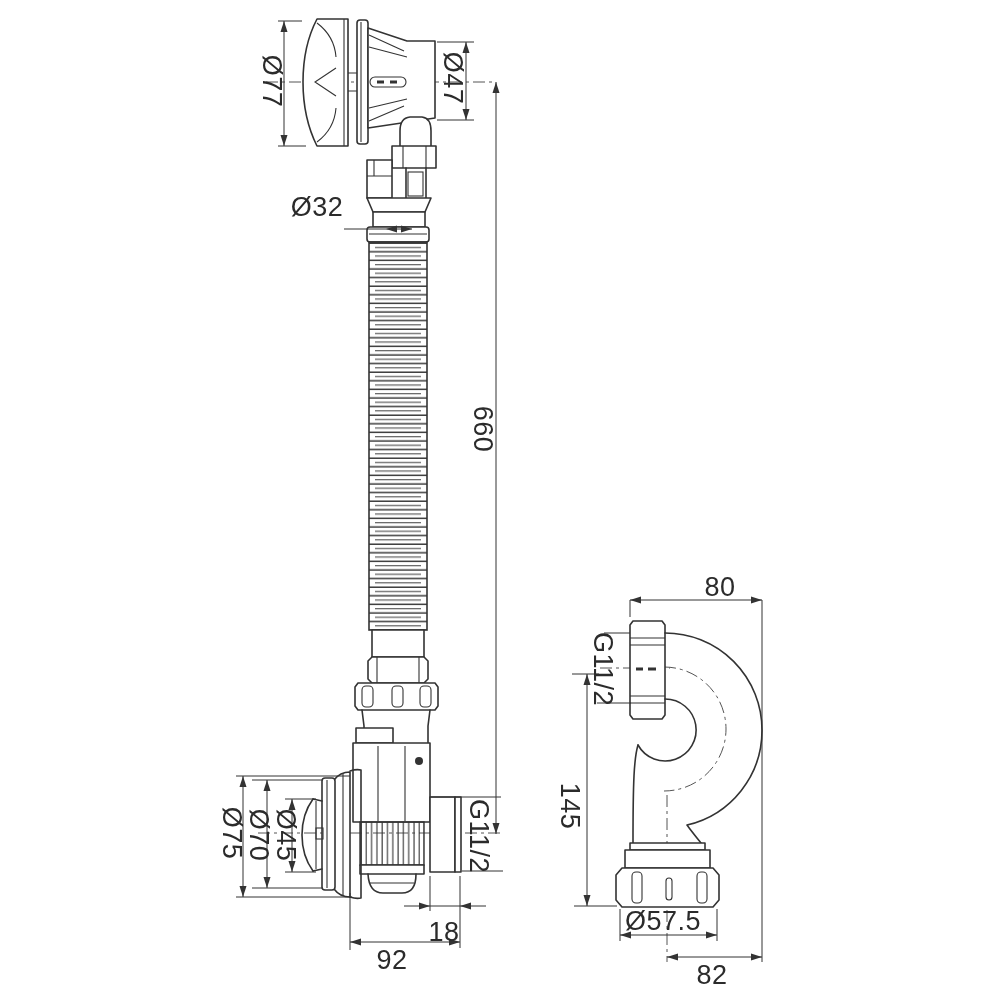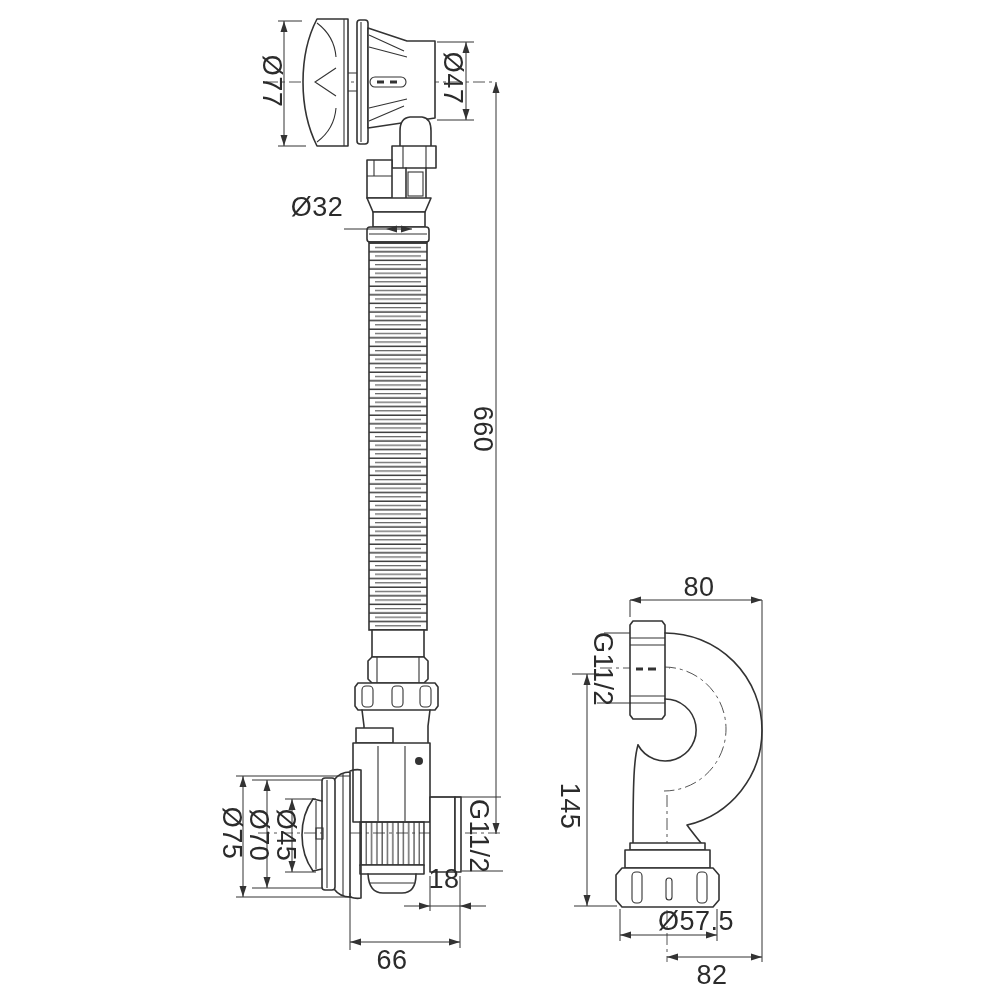--- a/index.html
+++ b/index.html
@@ -181,24 +181,24 @@
     <path class="arw" d="M 667,957 l 11,-3.5 v 7 z"></path>
         <path class="arw" d="M 762,957 l -11,-3.5 v 7 z"></path>
   </g>
 </svg>
 
 <div class="dim v" style="left:271px;top:81px">Ø77</div>
 <div class="dim v" style="left:452px;top:78px">Ø47</div>
 <div class="dim" style="left:317px;top:207px">Ø32</div>
 <div class="dim v" style="left:482px;top:429px">660</div>
 <div class="dim v" style="left:478px;top:836px">G11/2</div>
-<div class="dim" style="left:444px;top:879px">18</div>
-<div class="dim" style="left:392px;top:960px">66</div>
+<div class="dim" style="left:444px;top:932px">18</div>
+<div class="dim" style="left:392px;top:960px">92</div>
 <div class="dim v" style="left:231px;top:833px">Ø75</div>
 <div class="dim v" style="left:258px;top:835px">Ø70</div>
 <div class="dim v" style="left:285px;top:835px">Ø45</div>
-<div class="dim" style="left:699px;top:587px">80</div>
+<div class="dim" style="left:720px;top:587px">80</div>
 <div class="dim v" style="left:602px;top:669px">G11/2</div>
 <div class="dim v" style="left:569px;top:806px">145</div>
-<div class="dim" style="left:696px;top:921px">Ø57.5</div>
+<div class="dim" style="left:663px;top:921px">Ø57.5</div>
 <div class="dim" style="left:712px;top:975px">82</div>
 
 </div>
 
 </body></html>

